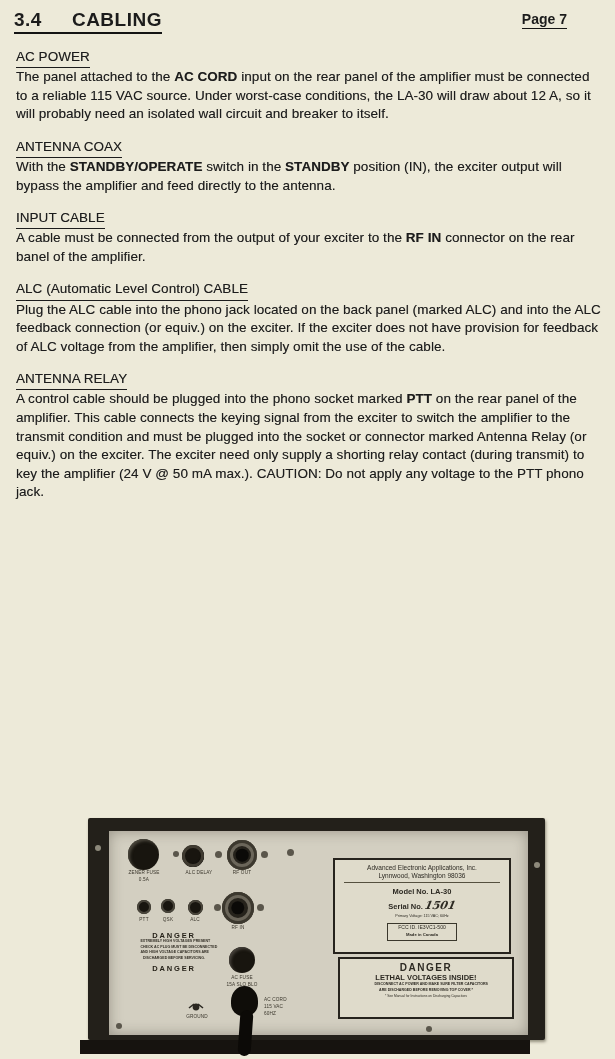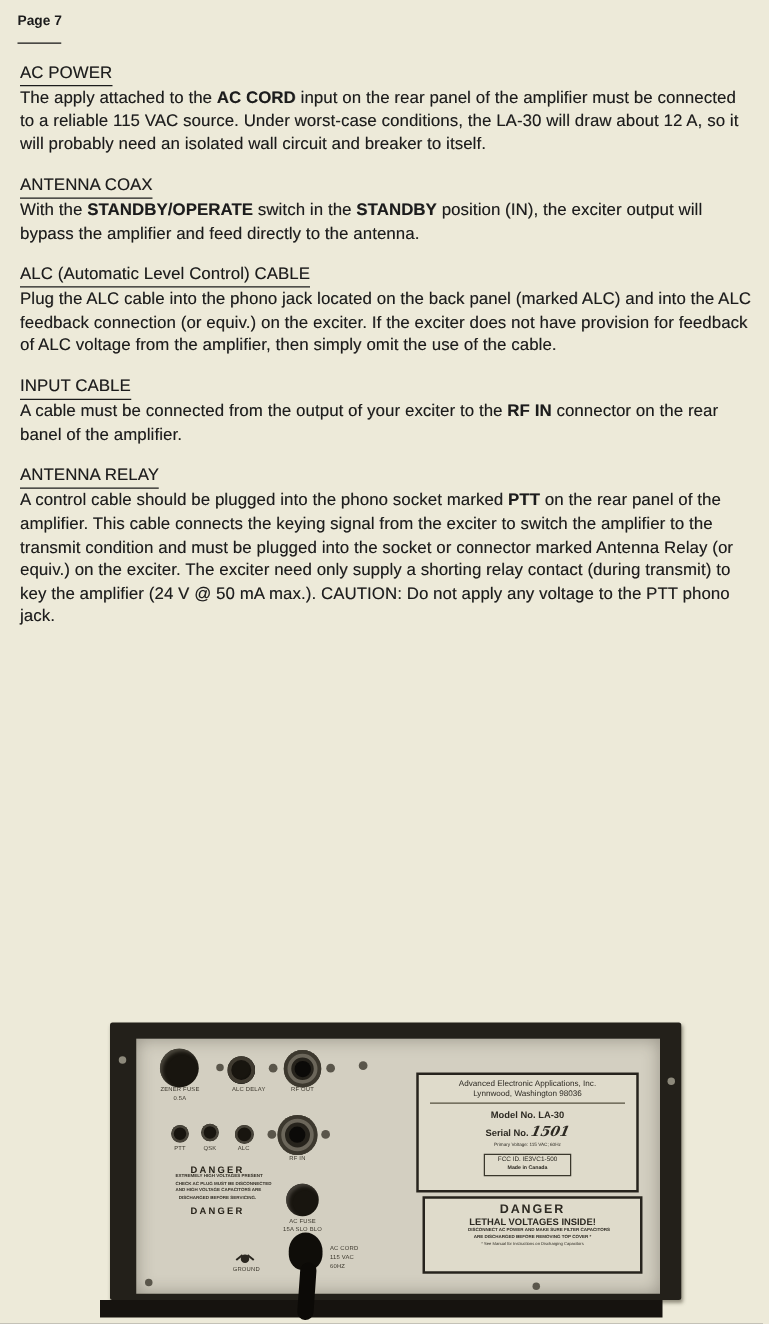--- a/index.html
+++ b/index.html
@@ -5,21 +5,21 @@
   html,body { margin:0; padding:0; background:#888; }
   .page {
     position:relative; width:615px; height:1059px;
     background:#edead9;
     font-family:"Liberation Sans", sans-serif;
     color:#1c1c1c; overflow:hidden;
   }
   .header { display:flex; justify-content:space-between; align-items:flex-start; padding:9px 48px 0 14px; }
   .h-title { font-size:19px; font-weight:bold; letter-spacing:0.5px; border-bottom:2.5px solid #141414; padding-bottom:1px; }
   .h-num { margin-right:30px; }
-  .page-label { font-size:11px; font-weight:bold; border-bottom:1.5px solid #141414; padding-bottom:11px; margin-top:2px; }
+  .page-label { font-size:14px; font-weight:bold; border-bottom:1.5px solid #141414; padding-bottom:1px; margin-top:2px; }
   .content { padding:0 14px 0 16px; font-size:13.4px; line-height:18.6px; letter-spacing:0.1px;
              text-shadow:0.25px 0 0 rgba(25,25,25,0.45); }
   .content p { margin:0; }
   .intro { margin-top:21px !important; }
   .sec { margin-top:14px; }
   .sec-h { display:inline-block; border-bottom:1.5px solid #1c1c1c; padding-bottom:0.5px; margin-bottom:0; }
   b { font-weight:bold; }
   .caution-box { border:2px solid #111; margin:15px 0 13px 0; padding:7px 9px 9px 9px;
                  font-size:12.7px; line-height:20px; }
   
@@ -61,45 +61,48 @@
                border-radius:50% 50% 42% 42%; }
   .cord { position:absolute; left:151px; top:192px; width:13px; height:46px; background:#0c0a07;
           border-radius:7px; transform:rotate(4deg); }
 </style>
 </head>
 <body>
 
 <div class="page">
 
   <div class="header">
+    <div class="h-title">
+      <span class="h-num">3.4</span><span>CABLING</span>
+    </div>
     <div class="page-label">Page 7</div>
   </div>
 
   <div class="content">
 
     <div class="sec">
       <div class="sec-h">AC POWER</div>
-      <p><span>The apply attached to the </span><b>AC CORD</b><span> input on the rear panel of the amplifier must be connected to a reliable 115 VAC source.  Under worst-case conditions, the LA-30 will draw about 12 A, so it will probably need an isolated wall circuit and breaker to itself.</span></p>
+      <p><span>The panel attached to the </span><b>AC CORD</b><span> input on the rear panel of the amplifier must be connected to a reliable 115 VAC source.  Under worst-case conditions, the LA-30 will draw about 12 A, so it will probably need an isolated wall circuit and breaker to itself.</span></p>
     </div>
 
     <div class="sec">
       <div class="sec-h">ANTENNA COAX</div>
     </div>
 
 
     <p><span>With the </span><b>STANDBY/OPERATE</b><span> switch in the </span><b>STANDBY</b><span> position (IN), the exciter output will bypass the amplifier and feed directly to the antenna.</span></p>
+
+    <div class="sec">
+      <div class="sec-h">INPUT CABLE</div>
+      <p><span>A cable must be connected from the output of your exciter to the </span><b>RF IN</b><span> connector on the rear banel of the amplifier.</span></p>
+    </div>
 
     <div class="sec">
       <div class="sec-h">ALC (Automatic Level Control) CABLE</div>
       <p>Plug the ALC cable into the phono jack located on the back panel (marked ALC) and into the ALC feedback connection (or equiv.) on the exciter.  If the exciter does not have provision for feedback of ALC voltage from the amplifier, then simply omit the use of the cable.</p>
-    </div>
-
-    <div class="sec">
-      <div class="sec-h">INPUT CABLE</div>
-      <p><span>A cable must be connected from the output of your exciter to the </span><b>RF IN</b><span> connector on the rear banel of the amplifier.</span></p>
     </div>
 
     <div class="sec">
       <div class="sec-h">ANTENNA RELAY</div>
       <p><span>A control cable should be plugged into the phono socket marked </span><b>PTT</b><span> on the rear panel of the amplifier.  This cable connects the keying signal from the exciter to switch the amplifier to the transmit condition and must be plugged into the socket or connector marked Antenna Relay (or equiv.) on the exciter.  The exciter need only supply a shorting relay contact (during transmit) to key the amplifier (24 V @ 50 mA max.).  CAUTION:  Do not apply any voltage to the PTT phono jack.</span></p>
     </div>
   </div>
 
   <div class="photo">
     <div class="ph-chassis"></div>

